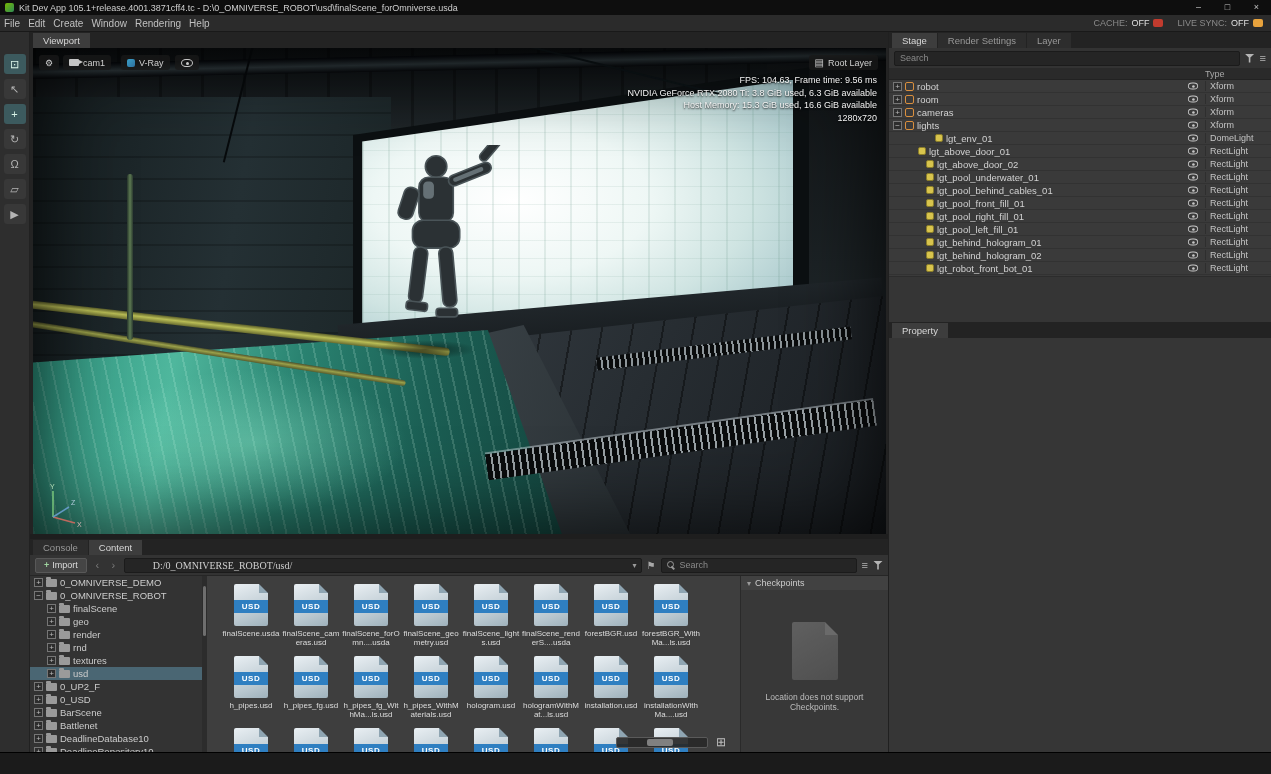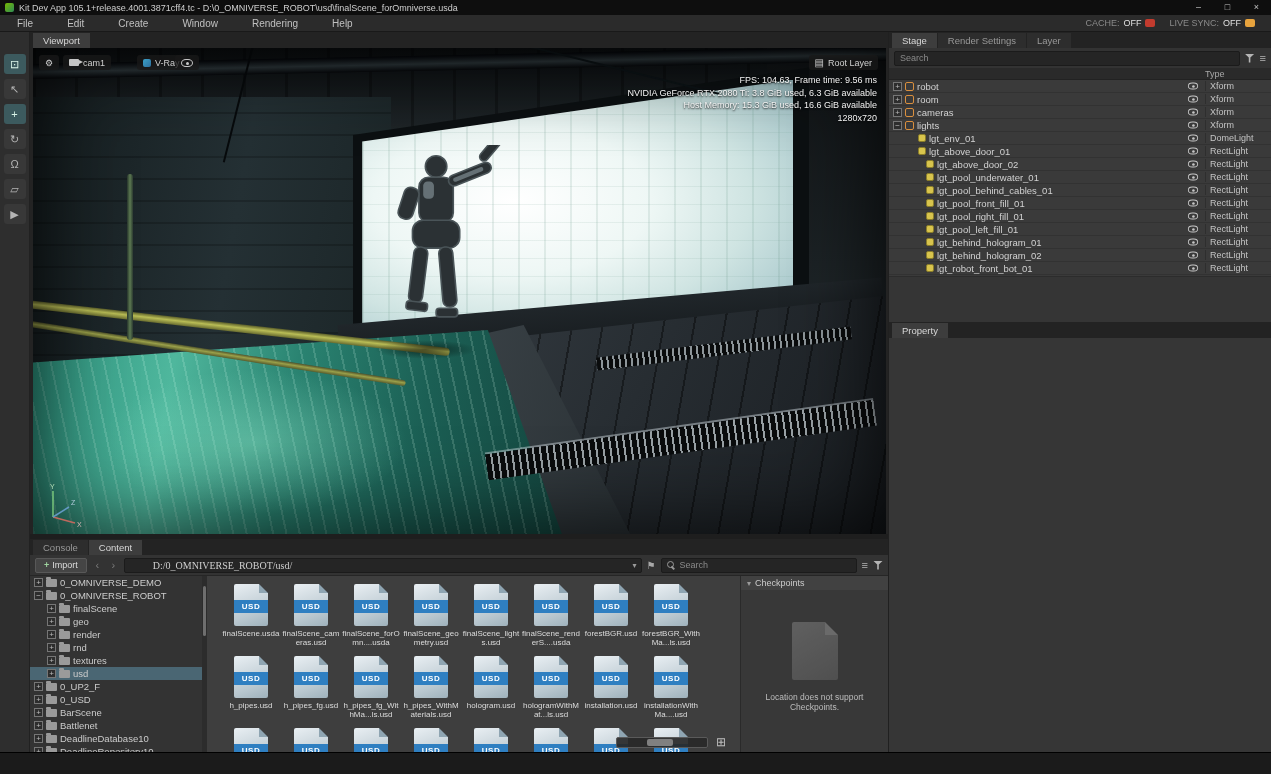--- a/index.html
+++ b/index.html
@@ -10,22 +10,22 @@
   
   .titlebar{height:15px;background:#0e0e0e;display:flex;align-items:center;font-size:9px;color:#cfcfcf;}
   .app-icon{width:9px;height:9px;margin:0 5px;border-radius:2px;background:linear-gradient(135deg,#76b900,#2e8b57);}
   .title-text{white-space:nowrap;overflow:hidden;}
   .win-btns{margin-left:auto;display:flex;}
   .win-btn{width:29px;height:15px;text-align:center;line-height:14px;font-size:9px;color:#c4c4c4;}
 
   
   .menubar{height:17px;background:#2b2b2b;display:flex;align-items:center;font-size:10px;color:#c0c0c0;border-bottom:1px solid #191919;}
   .menu-items{display:flex;}
-  .menu-item{padding:0 17px;}
-  .menubar-right{margin-left:auto;display:flex;align-items:center;gap:4px;padding-right:16px;font-size:9px;}
+  .menu-item{padding:0 4px;}
+  .menubar-right{margin-left:auto;display:flex;align-items:center;gap:4px;padding-right:8px;font-size:9px;}
   .sync-label{color:#8a8a8a;}
   .sync-value{color:#e0e0e0;}
   .badge{width:10px;height:8px;border-radius:2px;display:inline-block;}
 
   
   .main{position:absolute;top:32px;left:0;right:0;bottom:22px;display:flex;}
   .left-toolbar{width:30px;background:#2e2e2e;padding-top:22px;display:flex;flex-direction:column;align-items:center;gap:5px;border-right:1px solid #212121;}
   .tool-btn{width:22px;height:20px;border-radius:3px;display:flex;align-items:center;justify-content:center;color:#b5b5b5;font-size:11px;background:#383838;}
   .tool-btn.active{background:#3c5a5e;color:#cfeeе0;color:#d8f2e6;}
   .center{flex:1;display:flex;flex-direction:column;min-width:0;background:#232323;}
@@ -82,21 +82,21 @@
   .sc-grate1{left:53%;top:78%;width:46%;height:26px;transform:rotate(-8deg);
     background:repeating-linear-gradient(90deg,#0a0c0d 0 5px,#99a1a5 5px 7px);box-shadow:0 -2px 0 rgba(200,210,215,.5);}
   .sc-grate2{left:66%;top:60.5%;width:30%;height:13px;transform:rotate(-7deg);
     background:repeating-linear-gradient(90deg,#0a0c0d 0 4px,#8d9599 4px 6px);}
   .sc-vignette{left:0;top:0;right:0;bottom:0;box-shadow:inset 0 0 90px rgba(0,0,0,.85);}
 
   .vp-pill{position:absolute;top:7px;height:15px;background:rgba(24,24,24,.78);border-radius:3px;color:#cfcfcf;
     font-size:9px;display:flex;align-items:center;gap:4px;padding:0 6px;z-index:5;}
   .vp-gear{left:6px;}
   .vp-cam{left:30px;}
-  .vp-renderer{left:104px;}
+  .vp-renderer{left:88px;}
   .vp-eye{left:142px;}
   .vp-rootlayer{right:8px;}
   .cam-ic{width:10px;height:7px;background:#c5c5c5;border-radius:1px;position:relative;}
   .cam-ic::before{content:'';position:absolute;right:-4px;top:1px;border-left:4px solid #c5c5c5;
     border-top:2px solid transparent;border-bottom:2px solid transparent;}
   .vr-ic{width:8px;height:8px;background:linear-gradient(135deg,#3aa0c8,#2e6f9e);border-radius:2px;}
   .layers-ic{font-size:10px;color:#c9c9c9;line-height:10px;}
   .eye-ic{width:12px;height:8px;border:1px solid #c7c7c7;border-radius:50% / 60%;position:relative;display:inline-block;}
   .eye-ic::after{content:'';position:absolute;left:4px;top:2px;width:3px;height:3px;background:#c7c7c7;border-radius:50%;}
   .vp-stats{position:absolute;top:26px;right:9px;text-align:right;font-size:9px;color:#f2f2f2;
@@ -608,21 +608,21 @@
             <span class="eye-ic"></span>
             <span class="stype">Xform</span>
           </div>
           <div class="srow" style="padding-left: 4px;">
             <span class="expander">−</span>
             <span class="ic-prim"></span>
             <span class="sname">lights</span>
             <span class="eye-ic"></span>
             <span class="stype">Xform</span>
           </div>
-          <div class="srow" style="padding-left: 16px;">
+          <div class="srow" style="padding-left: 33px;">
             <span class="tree-spacer"></span>
             <span class="ic-light"></span>
             <span class="sname">lgt_env_01</span>
             <span class="eye-ic"></span>
             <span class="stype">DomeLight</span>
           </div>
           <div class="srow" style="padding-left: 16px;">
             <span class="tree-spacer"></span>
             <span class="ic-light"></span>
             <span class="sname">lgt_above_door_01</span>

